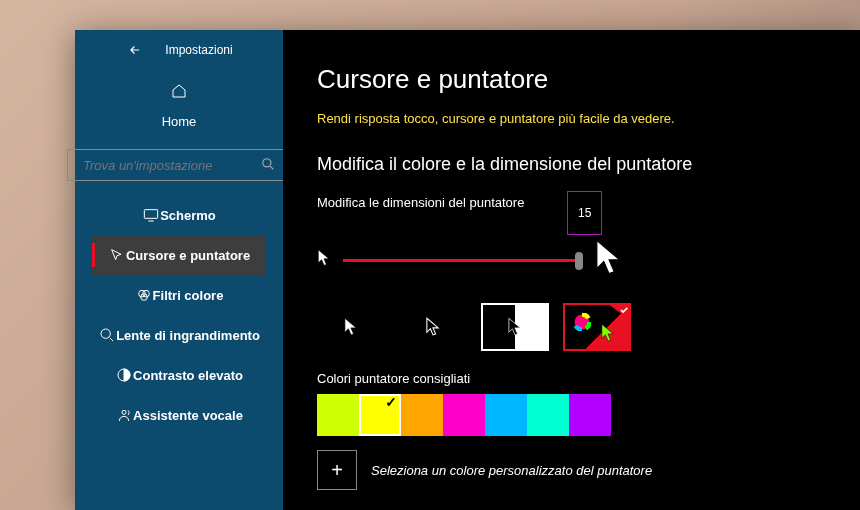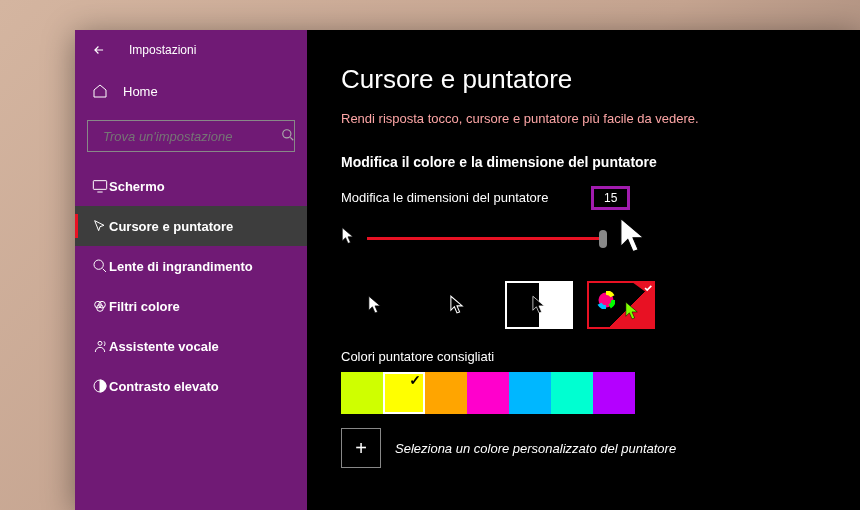--- a/index.html
+++ b/index.html
@@ -11,39 +11,41 @@
     position: relative;
   }
   .window {
     position: absolute;
     top: 30px; left: 75px;
     width: 785px; height: 480px;
     display: flex;
     box-shadow: 0 4px 30px rgba(0,0,0,0.4);
   }
   .sidebar {
-    width: 232px;
-    background: #701a75;
+    width: 208px;
+    background: #0c4a6e;
     color: #fff;
     display: flex;
     flex-direction: column;
     font-size: 13px;
+    align-items: center;
   }
   .sidebar-header {
     display: flex;
     align-items: center;
     padding: 10px 14px 10px 14px;
     gap: 20px;
   }
   .back-btn { width: 20px; height: 20px; display: flex; align-items: center; justify-content: center; cursor: pointer; }
   .app-title { font-size: 12px; font-weight: 400; }
   .home-row {
     display: flex; align-items: center; gap: 14px;
     padding: 12px 16px;
     cursor: pointer;
+    flex-direction: column;
   }
   .icon-slot { width: 18px; height: 18px; display: flex; align-items: center; justify-content: center; }
   .search-box {
     margin: 8px 12px 14px 12px;
     height: 32px;
     border: 1px solid #888;
     display: flex; align-items: center;
     padding: 0 15px;
   }
   .search-box input {
@@ -75,30 +77,30 @@
   }
   .nav-label { font-size: 13px; }
   .main {
     flex: 1;
     background: #000;
     color: #fff;
     padding: 34px 34px 0 34px;
     overflow: hidden;
   }
   h1 { font-size: 26px; font-weight: 400; margin-bottom: 16px; }
-  .desc { font-size: 13px; color: #fca5a5; margin-bottom: 28px; }
-  h2 { font-size: 14px; font-weight: 700; margin-bottom: 16px; }
+  .desc { font-size: 13px; color: #fde047; margin-bottom: 28px; }
+  h2 { font-size: 18px; font-weight: 400; margin-bottom: 16px; }
   .sub-label { font-size: 13px; margin-bottom: 8px; margin-top: 4px; }
   .row-size {
     display: flex; align-items: flex-start; 
     margin-bottom: 4px;
   }
   .size-val {
-    border: 3px solid #a21caf;
-    padding: 2px 10px;
+    border: 1px solid #a21caf;
+    padding: 14px 10px;
     font-size: 12px;
   }
   .slider-row {
     display: flex; align-items: center; gap: 12px;
     margin-bottom: 22px;
   }
   .cursor-small, .cursor-big { display: inline-block; }
   .slider {
     width: 240px; height: 20px; position: relative;
     cursor: pointer;
@@ -199,57 +201,57 @@
         <svg width="16" height="16" viewBox="0 0 24 24" fill="none" stroke="#fff" stroke-width="1.5">
             <path d="M4 4l14 7-6 2-2 6z"></path>
           </svg>
       </span>
       <span class="nav-label">Cursore e puntatore</span>
     </div>
 
     <div class="nav-item">
       <span class="icon-slot">
         <svg width="16" height="16" viewBox="0 0 24 24" fill="none" stroke="#fff" stroke-width="1.5">
-            <circle cx="10" cy="10" r="7"></circle>
-            <path d="M21 21l-5-5"></path>
-          </svg>
-      </span>
-      <span class="nav-label">Lente di ingrandimento</span>
-    </div>
-
-    <div class="nav-item">
-      <span class="icon-slot">
-        <svg width="16" height="16" viewBox="0 0 24 24" fill="none" stroke="#fff" stroke-width="1.5">
             <circle cx="9" cy="10" r="5"></circle>
             <circle cx="15" cy="10" r="5"></circle>
             <circle cx="12" cy="15" r="5"></circle>
           </svg>
       </span>
       <span class="nav-label">Filtri colore</span>
     </div>
 
     <div class="nav-item">
       <span class="icon-slot">
         <svg width="16" height="16" viewBox="0 0 24 24" fill="none" stroke="#fff" stroke-width="1.5">
+            <circle cx="10" cy="10" r="7"></circle>
+            <path d="M21 21l-5-5"></path>
+          </svg>
+      </span>
+      <span class="nav-label">Lente di ingrandimento</span>
+    </div>
+
+    <div class="nav-item">
+      <span class="icon-slot">
+        <svg width="16" height="16" viewBox="0 0 24 24" fill="none" stroke="#fff" stroke-width="1.5">
+            <circle cx="12" cy="12" r="9"></circle>
+            <path d="M12 3a9 9 0 0 1 0 18z" fill="#fff"></path>
+          </svg>
+      </span>
+      <span class="nav-label">Contrasto elevato</span>
+    </div>
+
+    <div class="nav-item">
+      <span class="icon-slot">
+        <svg width="16" height="16" viewBox="0 0 24 24" fill="none" stroke="#fff" stroke-width="1.5">
             <circle cx="12" cy="8" r="3"></circle>
             <path d="M5 21c0-4 3-7 7-7s7 3 7 7"></path>
             <path d="M18 5c2 2 2 5 0 7"></path>
           </svg>
       </span>
       <span class="nav-label">Assistente vocale</span>
-    </div>
-
-    <div class="nav-item">
-      <span class="icon-slot">
-        <svg width="16" height="16" viewBox="0 0 24 24" fill="none" stroke="#fff" stroke-width="1.5">
-            <circle cx="12" cy="12" r="9"></circle>
-            <path d="M12 3a9 9 0 0 1 0 18z" fill="#fff"></path>
-          </svg>
-      </span>
-      <span class="nav-label">Contrasto elevato</span>
     </div>
   </div>
 
   <div class="main">
     <h1>Cursore e puntatore</h1>
     <div class="desc">Rendi risposta tocco, cursore e puntatore più facile da vedere.</div>
 
     <h2>Modifica il colore e la dimensione del puntatore</h2>
 
     <div class="row-size">

